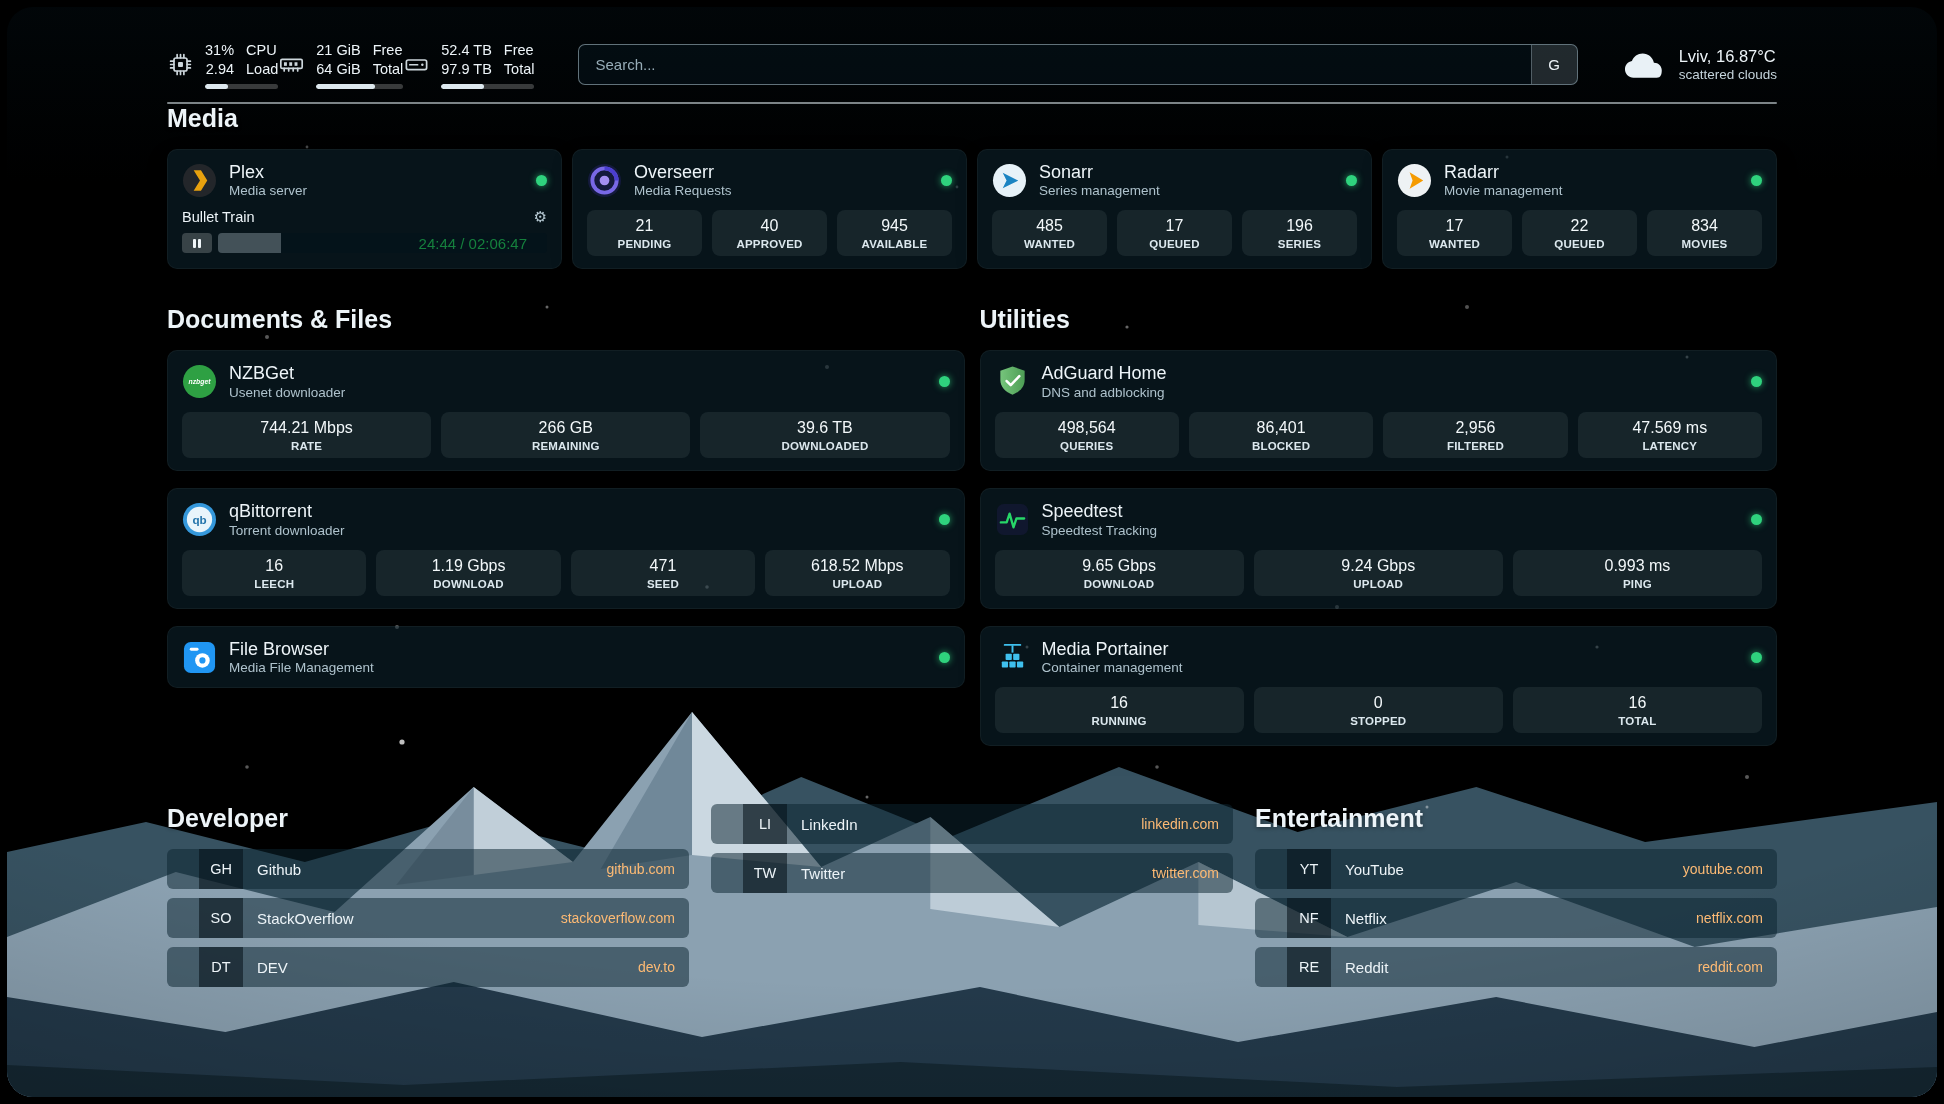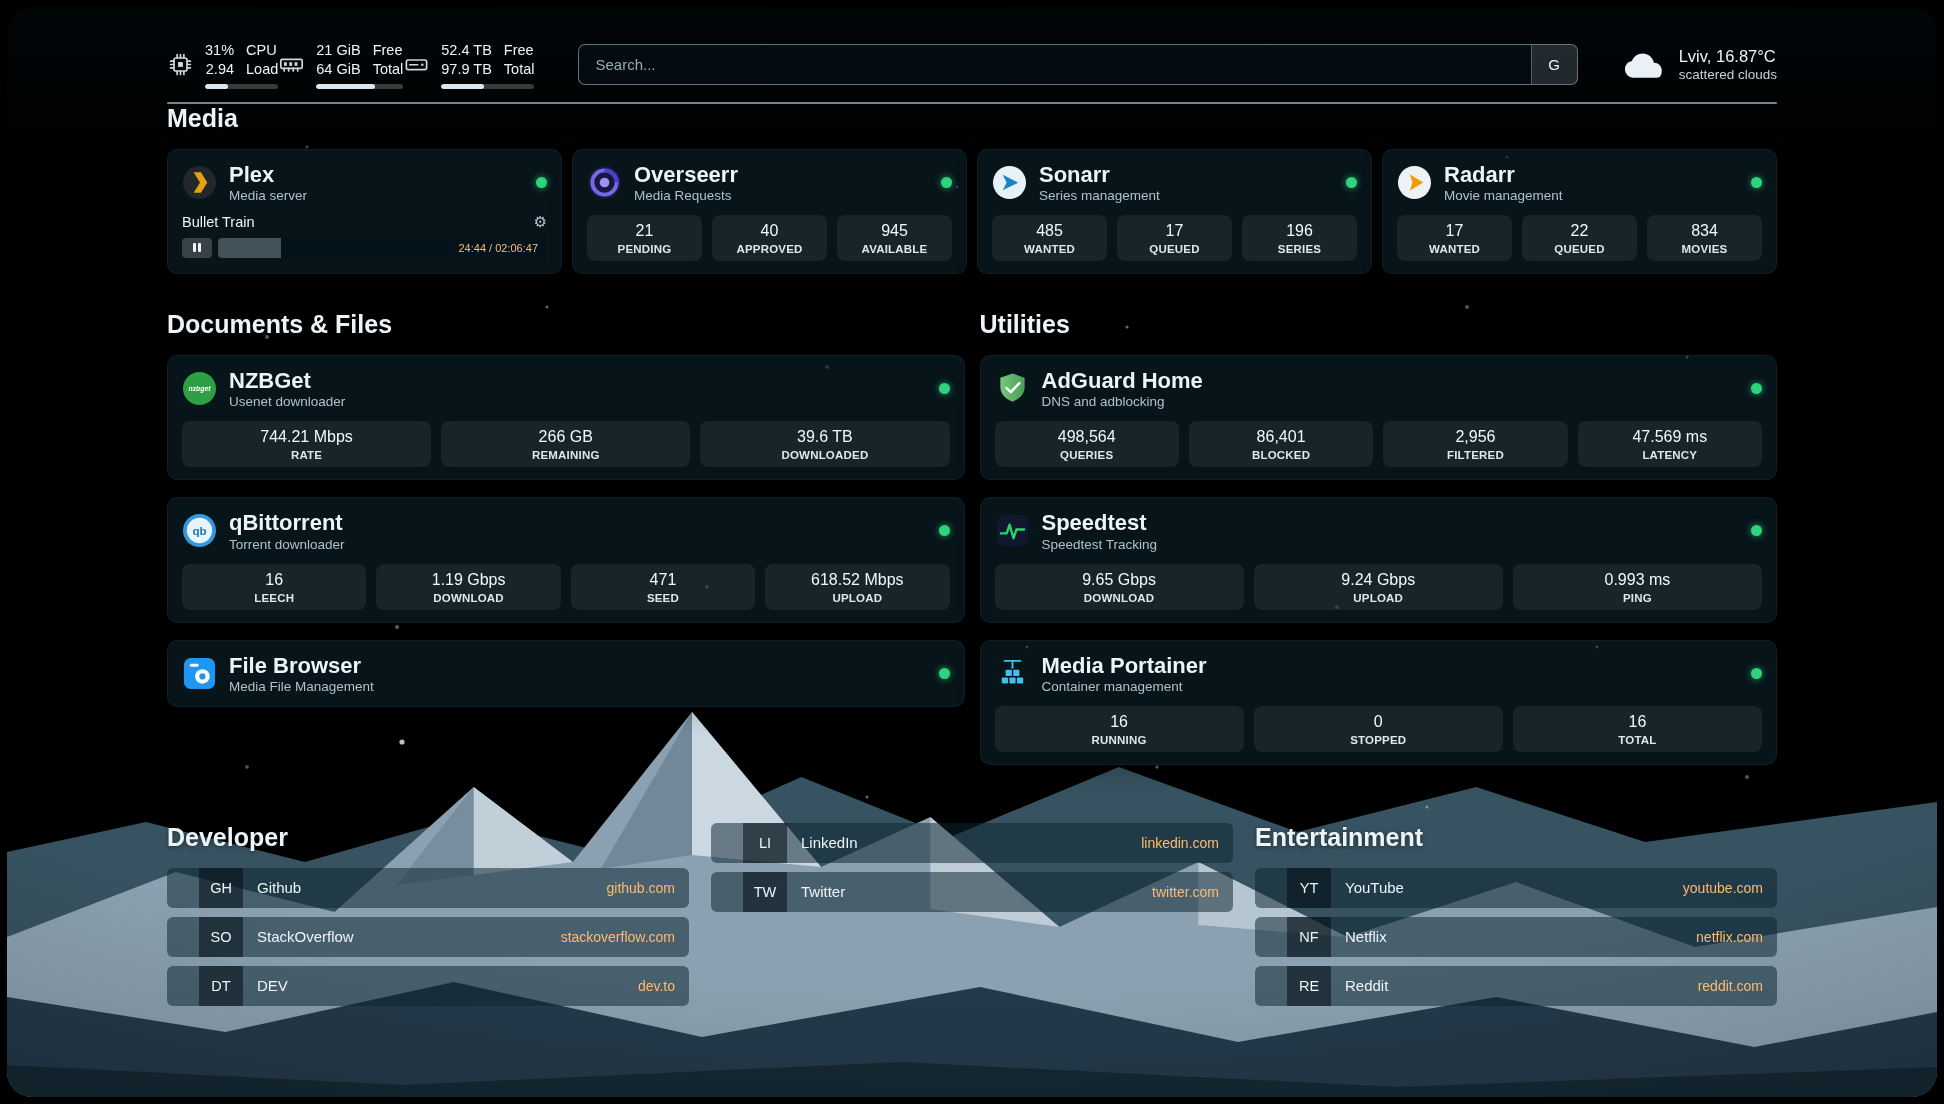--- a/index.html
+++ b/index.html
@@ -44,41 +44,41 @@
   .media-section { }
   .media-grid { display:grid; grid-template-columns:repeat(4,1fr); gap:10px; }
   .columns { display:grid; grid-template-columns:1fr 1fr; gap:15px; margin-top:36px; }
   .col-stack { display:flex; flex-direction:column; gap:17px; }
 
   .card { background:rgba(12,36,48,.55); border:1px solid rgba(255,255,255,.045); border-radius:10px;
           padding:12px 14px; box-shadow:0 8px 22px rgba(0,0,0,.18); }
   .card-header { display:flex; align-items:center; gap:12px; }
   .svc-icon { width:35px; height:35px; flex:0 0 35px; display:flex; align-items:center; justify-content:center; }
   .svc-icon svg { width:35px; height:35px; }
-  .svc-name { font-size:22px; font-weight:700; line-height:1.15; }
+  .svc-name { font-size:18px; font-weight:400; line-height:1.15; }
   .svc-sub { font-size:13.5px; color:#aec2cc; margin-top:1px; }
   .status-dot { width:11px; height:11px; border-radius:50%; background:#2fd27d; margin-left:auto;
                 box-shadow:0 0 7px rgba(47,210,125,.75); flex:0 0 11px; }
   .stats { display:grid; gap:10px; margin-top:12px; }
   .stats.c3 { grid-template-columns:repeat(3,1fr); }
   .stats.c4 { grid-template-columns:repeat(4,1fr); }
   .stat { background:rgba(222,240,248,.08); border-radius:8px; text-align:center; padding:7px 4px 6px; }
   .stat-value { font-size:16px; color:#f3f8fa; }
   .stat-label { font-size:11.5px; font-weight:700; letter-spacing:.2px; margin-top:3px; color:#dce8ee; }
 
   
   .plex-np { display:flex; align-items:center; margin-top:10px; font-size:14.5px; }
   .gear { margin-left:auto; color:#b4c7d1; font-size:15px; cursor:pointer; }
   .player { display:flex; align-items:center; gap:6px; margin-top:7px; }
   .pause-btn { width:30px; height:20px; border-radius:4px; background:rgba(255,255,255,.2);
                display:flex; align-items:center; justify-content:center; gap:2.5px; cursor:pointer; flex:0 0 30px; }
   .pause-btn i { display:block; width:2.5px; height:9px; background:#f0f6f9; border-radius:1px; }
   .player-track { position:relative; flex:1; height:20px; border-radius:4px; background:rgba(4,18,26,.6); overflow:hidden; }
   .player-fill { position:absolute; left:0; top:0; bottom:0; background:rgba(235,245,250,.28); width:0; }
-  .player-time { position:absolute; right:9px; top:0; bottom:0; display:flex; align-items:center; font-size:11px; color:#fdba74; }
+  .player-time { position:absolute; right:20px; top:0; bottom:0; display:flex; align-items:center; font-size:15px; color:#15803d; }
 
   
   .bookmarks { display:grid; grid-template-columns:repeat(3,1fr); gap:22px; margin-top:58px; }
   .bm-row { display:flex; align-items:center; height:40px; background:rgba(12,36,48,.52); border-radius:6px;
             margin-bottom:9px; overflow:hidden; cursor:pointer;padding-left:32px; }
   .bm-abbr { width:44px; align-self:stretch; background:rgba(3,15,22,.55); display:flex; align-items:center;
              justify-content:center; font-size:14.5px; flex:0 0 44px; }
   .bm-name { margin-left:14px; font-size:15px; }
   .bm-domain { margin-left:auto; margin-right:14px; font-size:14px; color:#fdba74; }
 </style>

